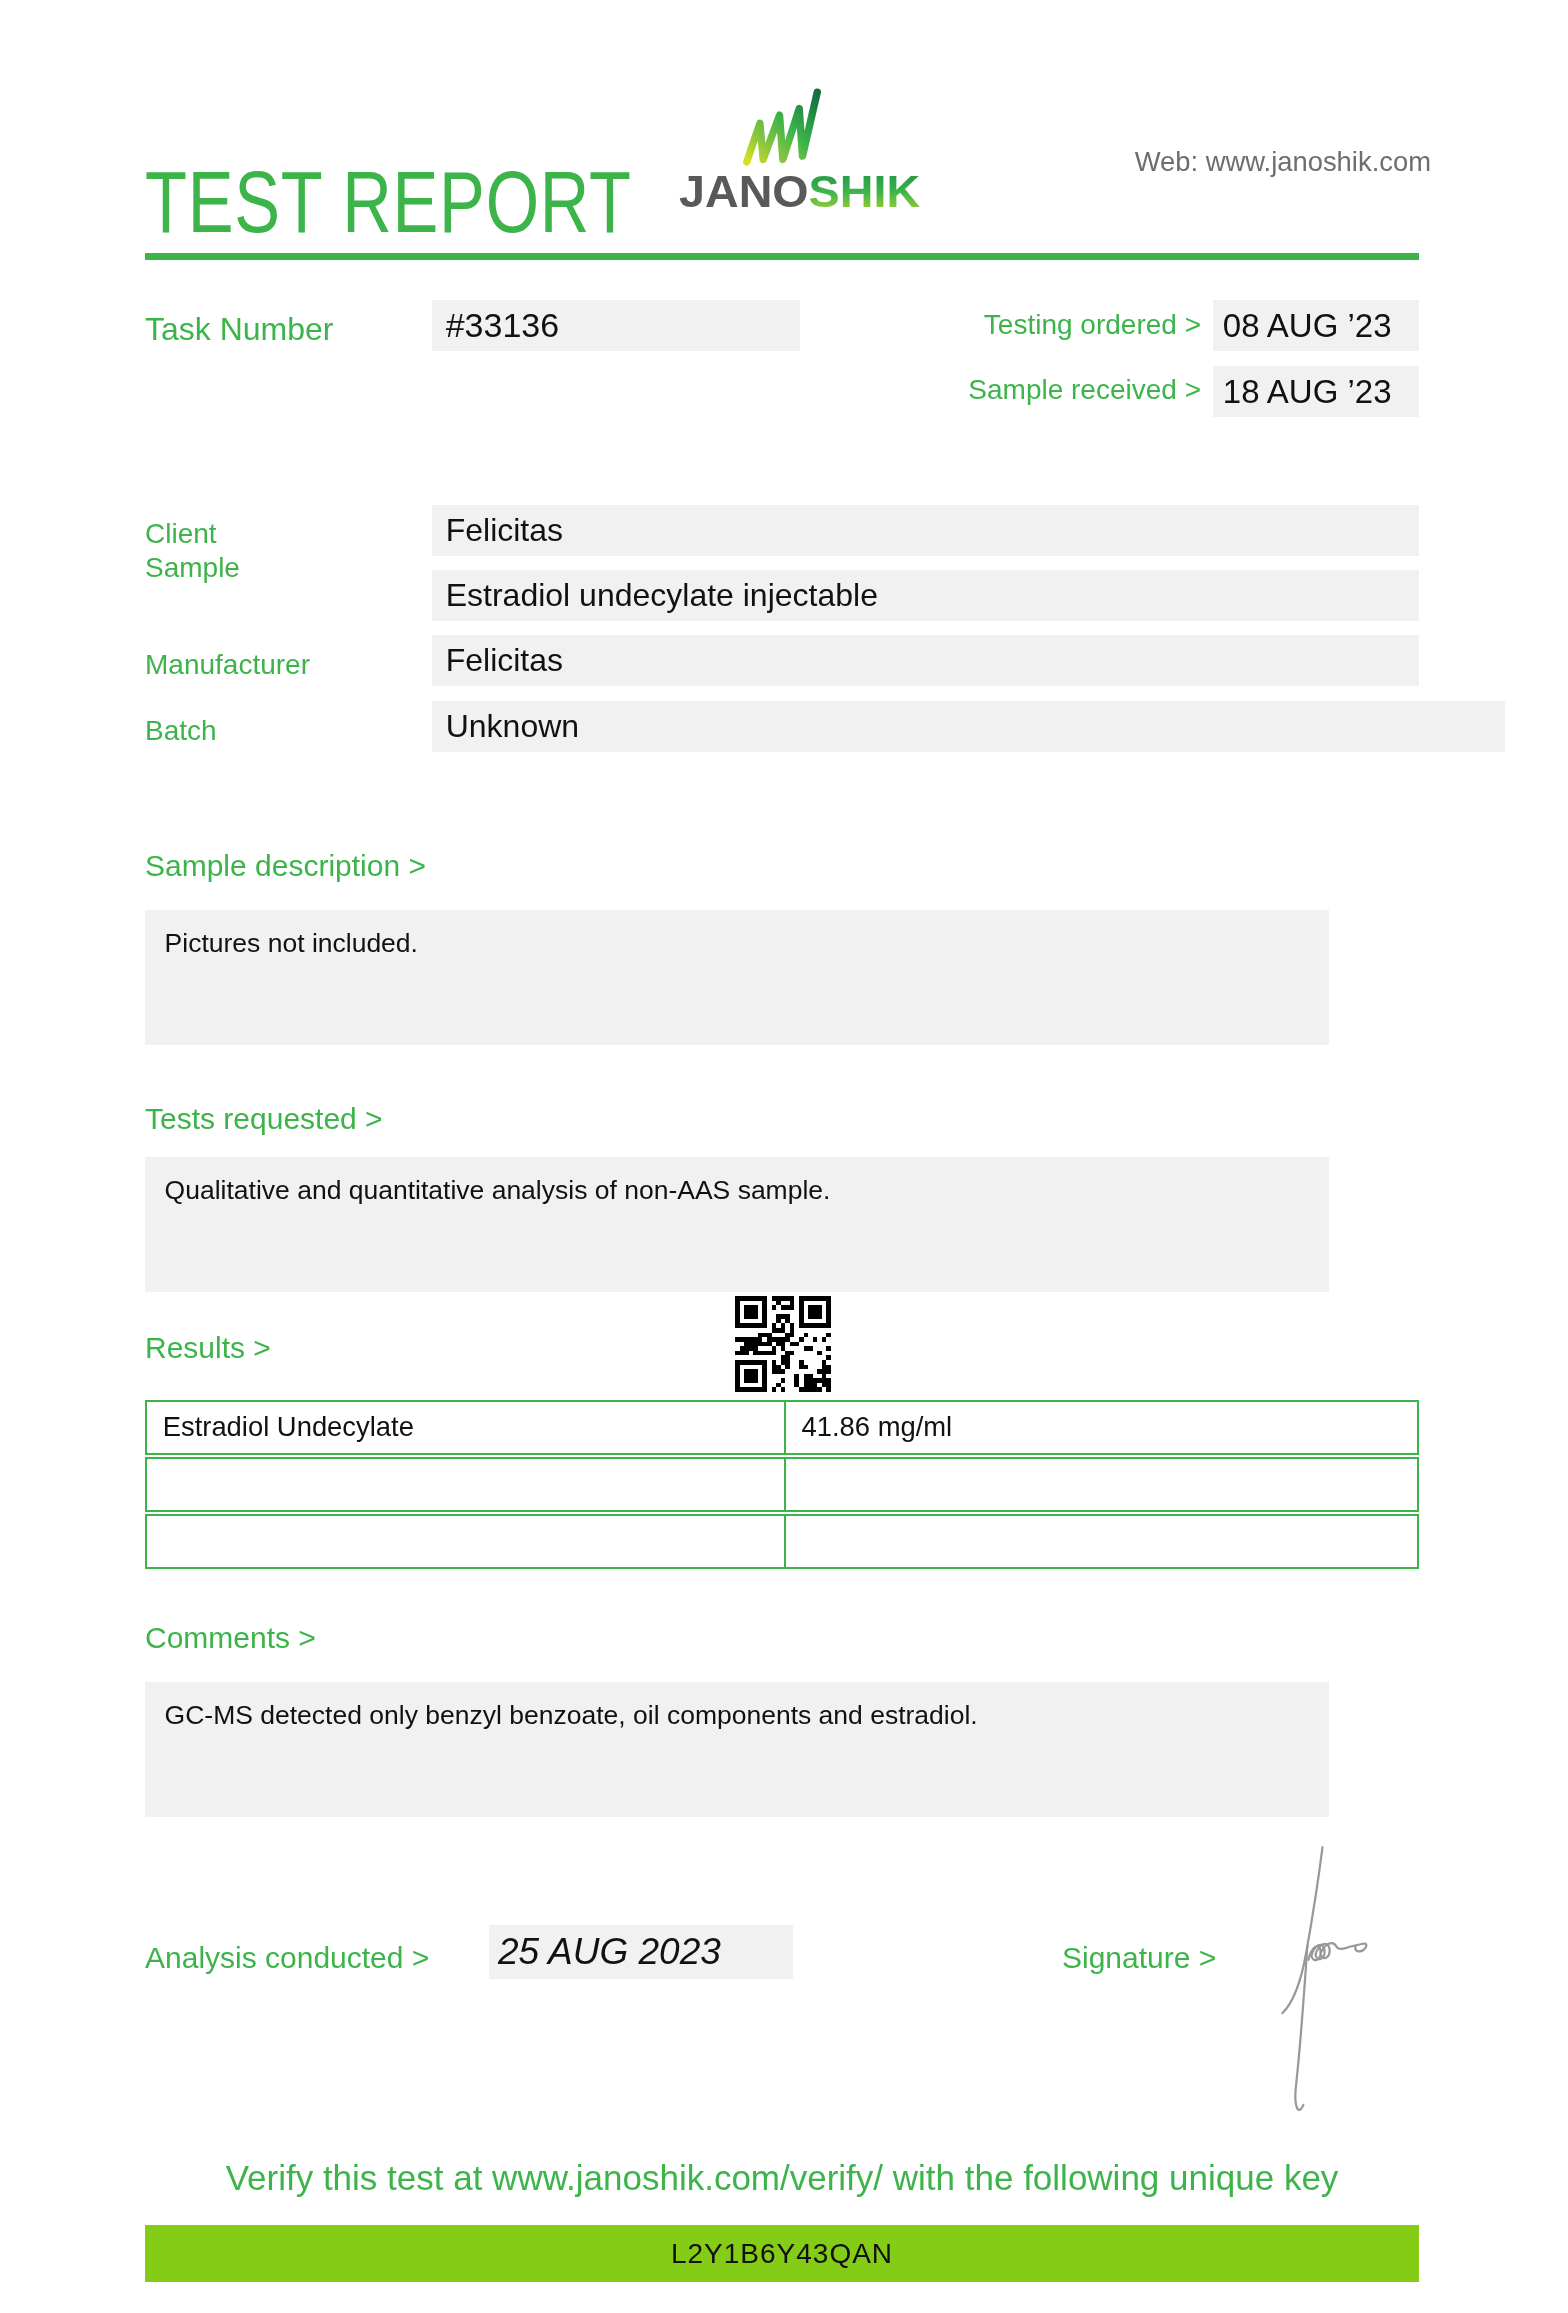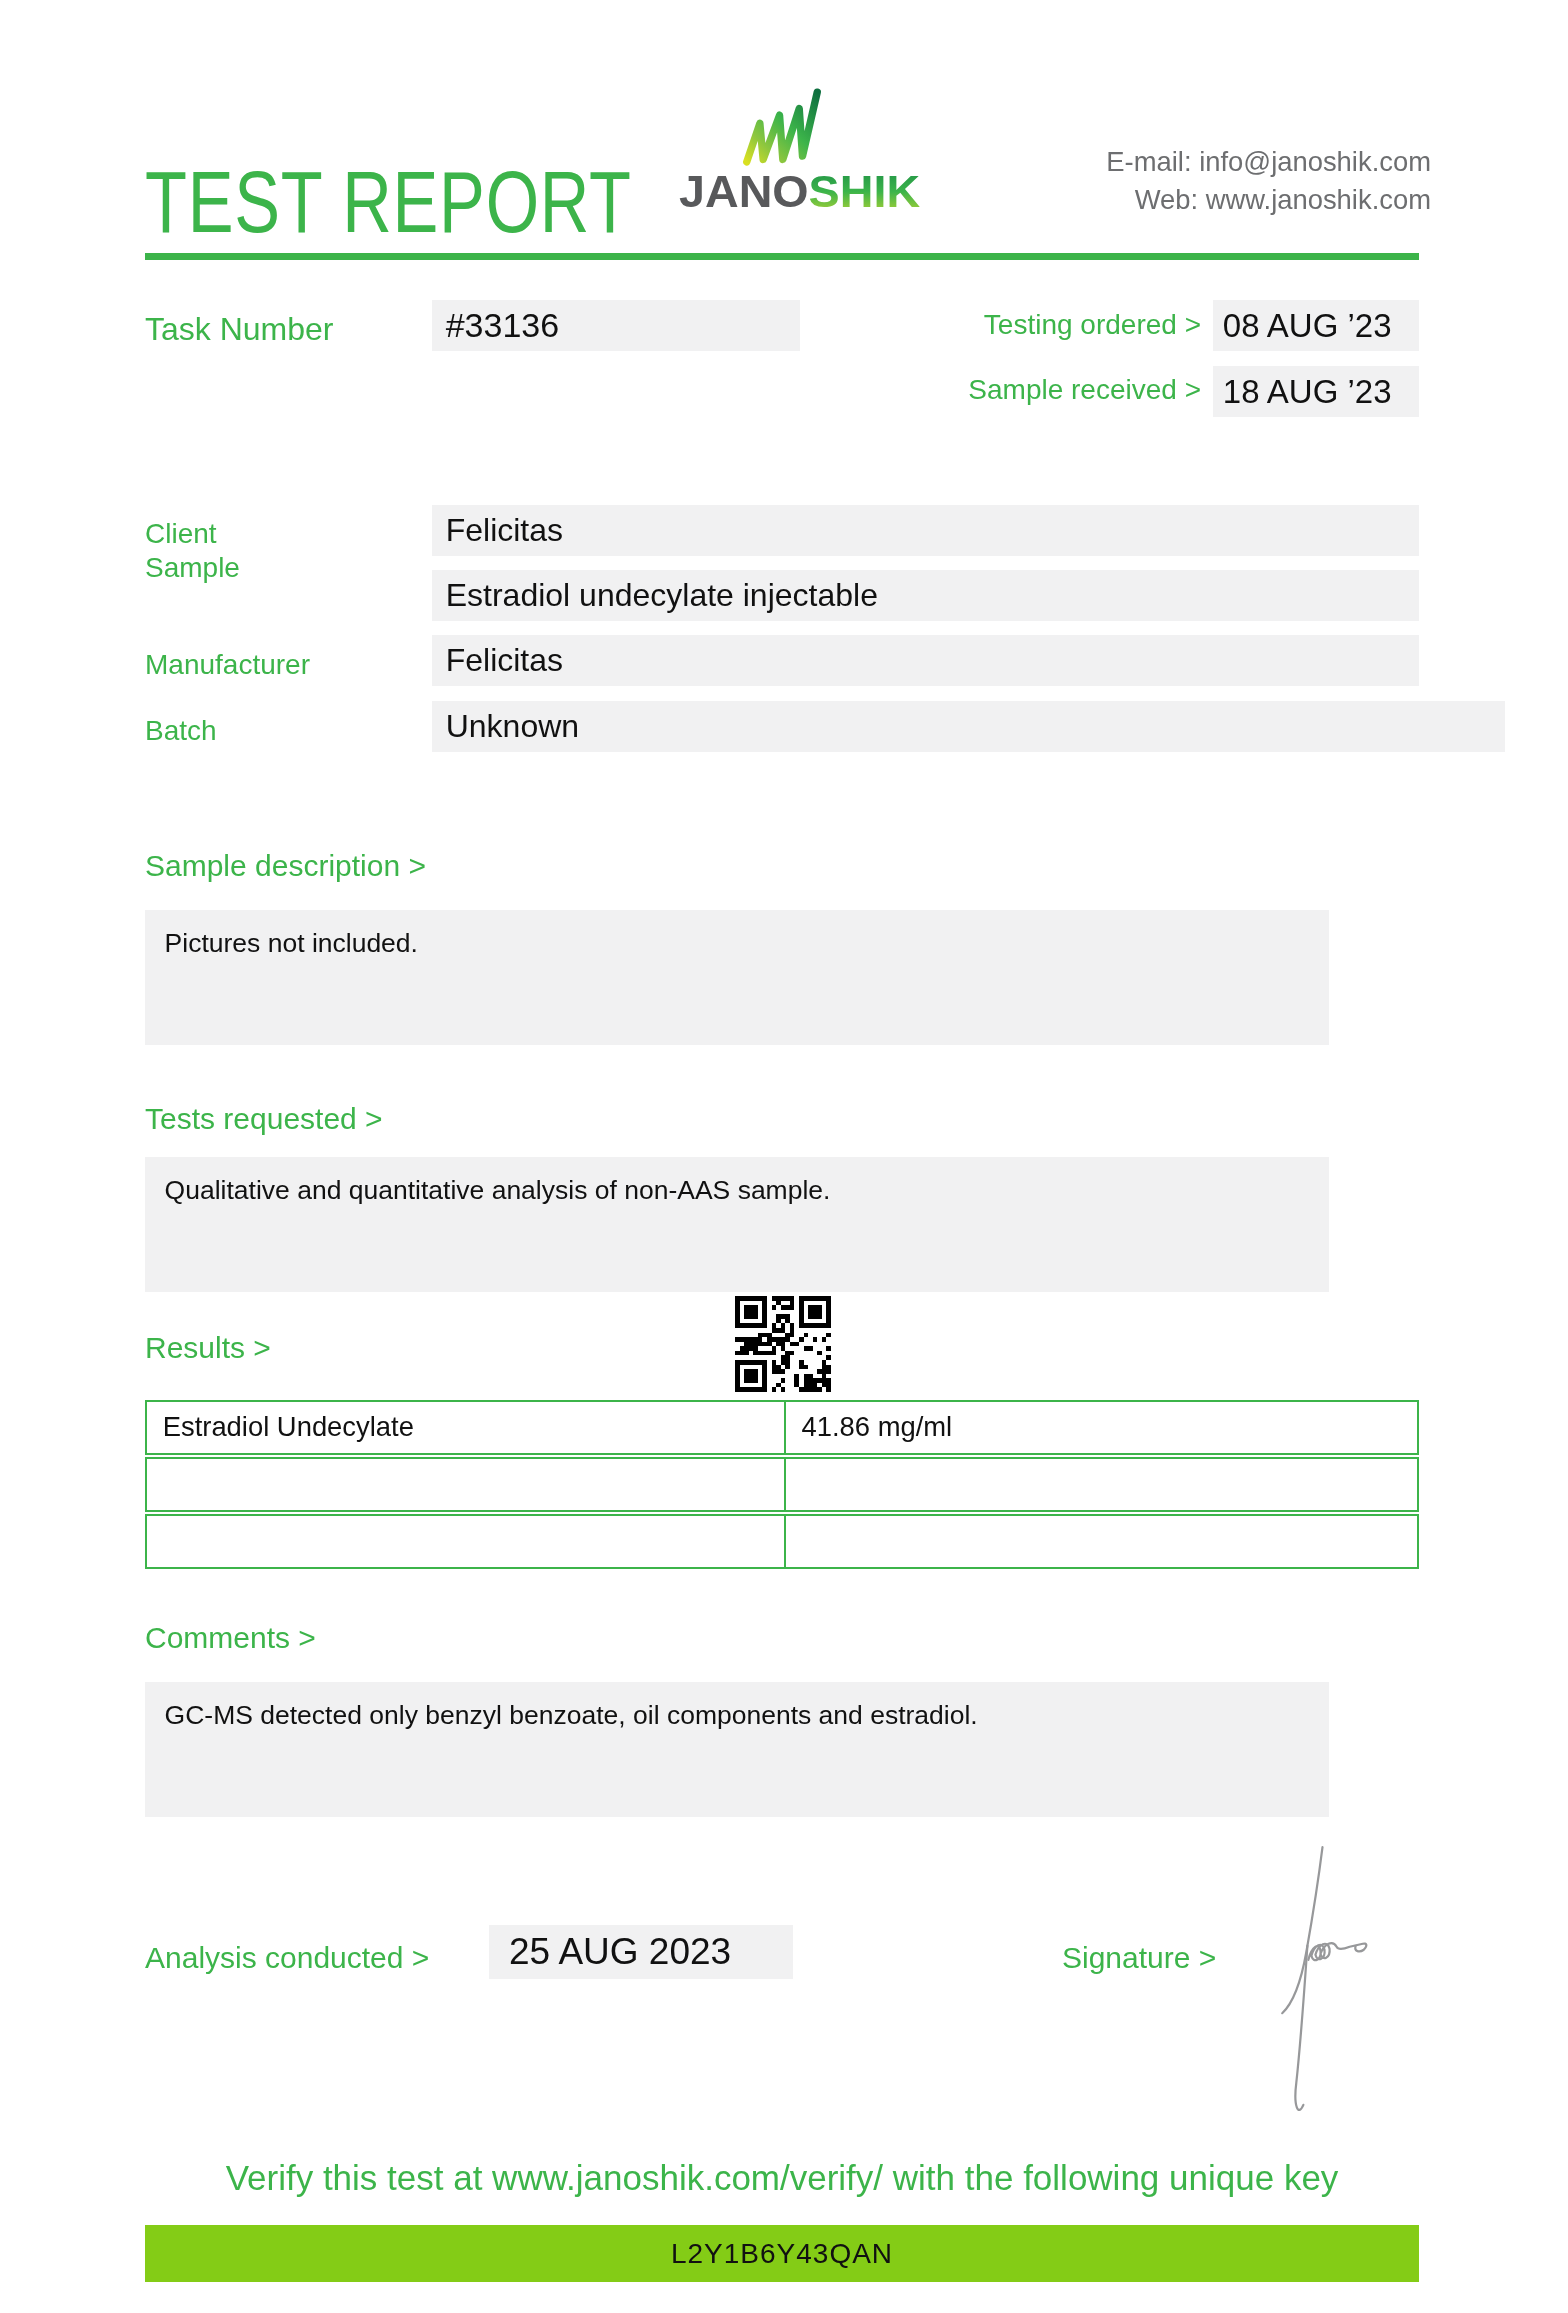--- a/index.html
+++ b/index.html
@@ -74,21 +74,20 @@
         <stop offset="0.5" stop-color="#3cb44a"></stop>
         <stop offset="1" stop-color="#bcd531"></stop>
       </linearGradient>
     </defs>
     <text x="0" y="45" font-size="46" font-weight="bold" textLength="246" lengthAdjust="spacingAndGlyphs">
       <tspan fill="#58595b">JANO</tspan><tspan fill="url(#shikGrad)">SHIK</tspan>
     </text>
   </svg>
 
   <div class="abs contact">
-    <div>E-mail: info@janoshik.com</div>
     <div>Web: www.janoshik.com</div>
   </div>
 
   <div class="abs rule"></div>
 
   <div class="abs glabel" style="left:145px;top:311px;font-size:32px;">Task Number</div>
   <div class="abs gbox" style="left:432px;top:300px;width:368px;height:51px;">
     <div class="boxval" style="line-height:51px;font-size:34px;">#33136</div>
   </div>
 
@@ -373,21 +372,21 @@
     </div>
   </div>
 
   <div class="abs heading" style="left:145px;top:1621px;">Comments &gt;</div>
   <div class="abs secbox" style="top:1682px;">
     <div class="secbody">GC-MS detected only benzyl benzoate, oil components and estradiol.</div>
   </div>
 
   <div class="abs heading" style="left:145px;top:1941px;">Analysis conducted &gt;</div>
   <div class="abs gbox" style="left:489px;top:1925px;width:304px;height:54px;">
-    <div class="boxval" style="line-height:54px;font-size:37px;padding-left:20px;">25 AUG 2023</div>
+    <div class="boxval" style="line-height:54px;font-size:37px;padding-left:9px;font-style:italic;">25 AUG 2023</div>
   </div>
 
   <div class="abs heading" style="left:1062px;top:1941px;">Signature &gt;</div>
 
   <svg class="abs" style="left:1270px;top:1839px;" width="106" height="292" viewBox="0 0 105 290">
     <g fill="none" stroke="#97989a" stroke-width="2.2" stroke-linecap="round">
       <path d="M52 8 C48 40 42 78 36 112 C31 140 24 162 12 173"></path>
       <path d="M37 106 C34 150 30 205 26 242 C23 266 28 276 33 264"></path>
       <path d="M38 120 C41 107 49 102 50 111 C51 120 43 124 41 116 C44 105 52 101 54 110 C55 119 47 123 45 115 C48 104 57 100 59 109 C60 118 52 122 50 114 C54 104 62 100 66 107 C68 111 74 109 79 107 L92 104 C96 103 97 106 93 110 C89 113 83 112 85 106"></path>
     </g>

